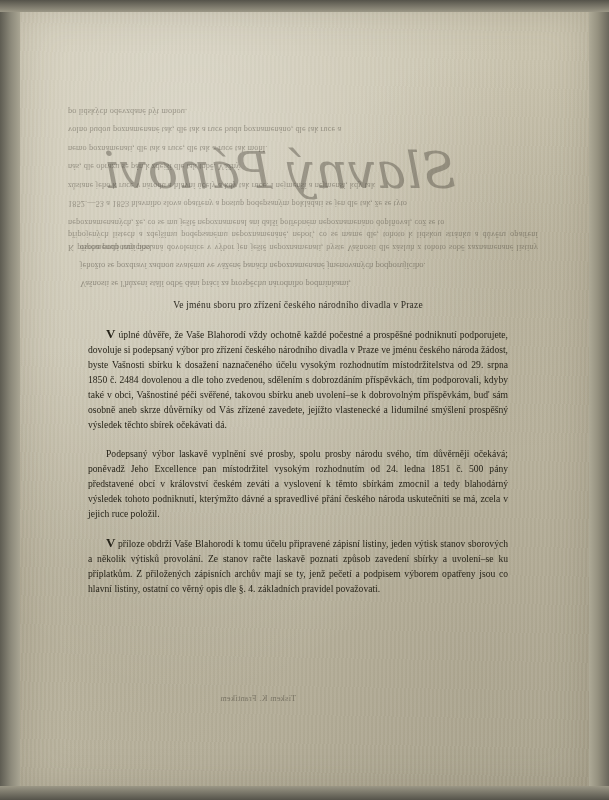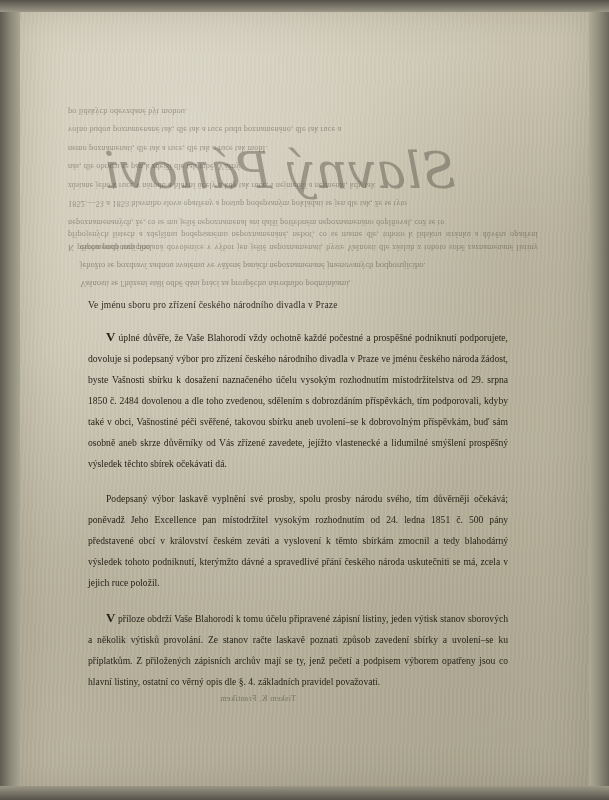--- a/index.html
+++ b/index.html
@@ -109,26 +109,26 @@
     position: absolute;
     left: 88px;
     top: 300px;
     width: 420px;
     color: #2a2720;
   }
   .head {
     font-size: 9.5px;
     letter-spacing: 0.2px;
     margin-bottom: 16px;
-    text-align: left;
+    text-align: center;
     color: #2e2b23;
   }
   .para {
     font-size: 9.6px;
-    line-height: 21px;
+    line-height: 15px;
     text-align: justify;
     margin: 8px 0 14px 0;
     text-indent: 18px;
     color: #262319;
   }
   .dropcap {
     font-size: 13px;
     font-weight: bold;
   }
   .signature {

